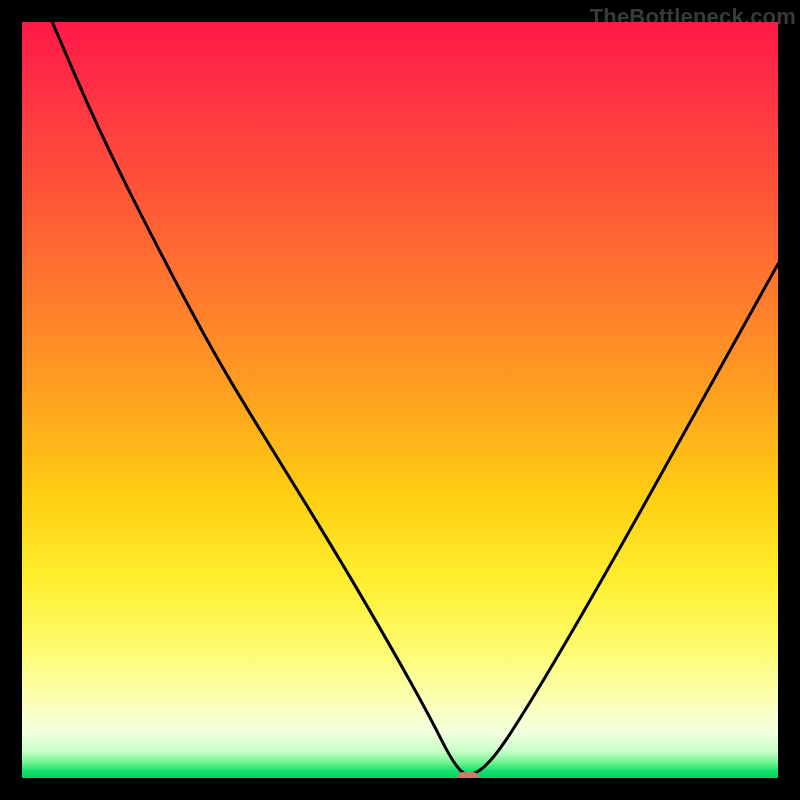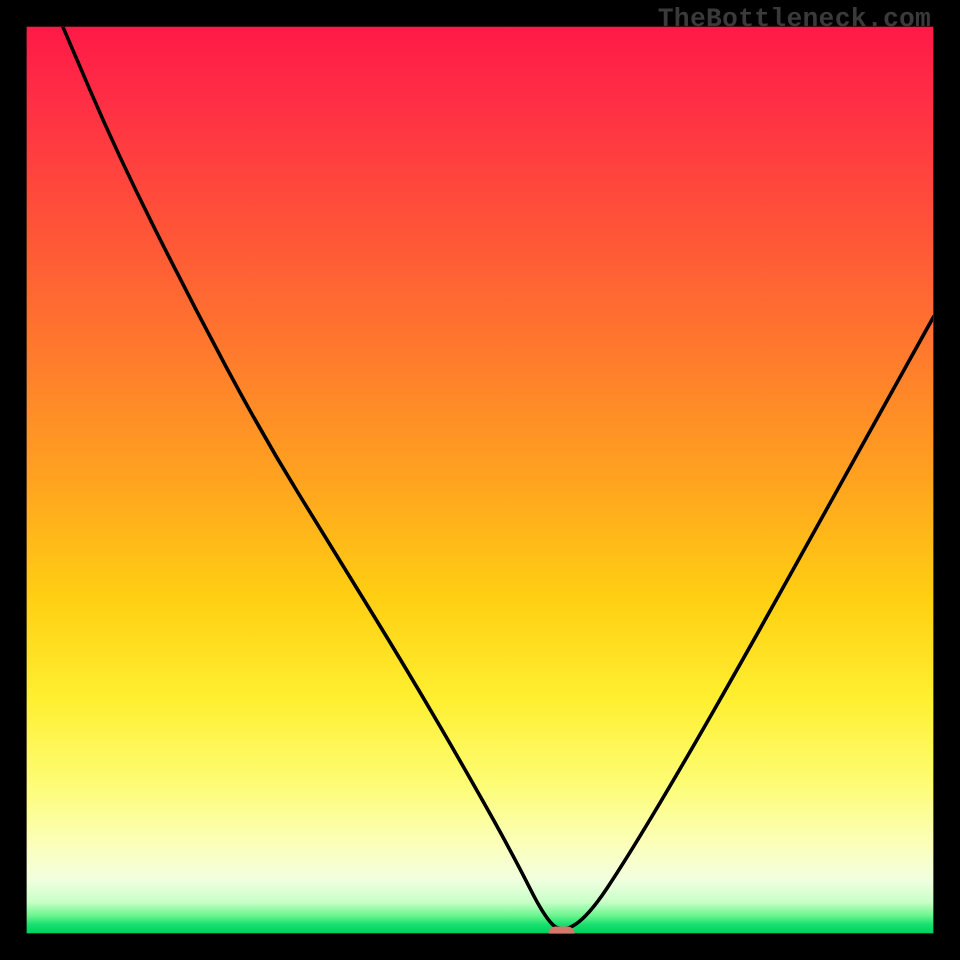--- a/index.html
+++ b/index.html
@@ -13,27 +13,26 @@
   }
   .frame {
     position: relative;
     width: 800px;
     height: 800px;
     background: #000;
   }
   .watermark {
     position: absolute;
     top: 4px;
-    right: 24px;
+    right: 4px;
     color: #3a3a3a;
     font-size: 22px;
     font-weight: 600;
     letter-spacing: 0.2px;
     user-select: none;
-    font-family: Liberation Mono, monospace;
   }
   .plot {
     position: absolute;
     left: 22px;
     top: 22px;
     width: 756px;
     height: 756px;
     overflow: hidden;
   }
   .gradient {

